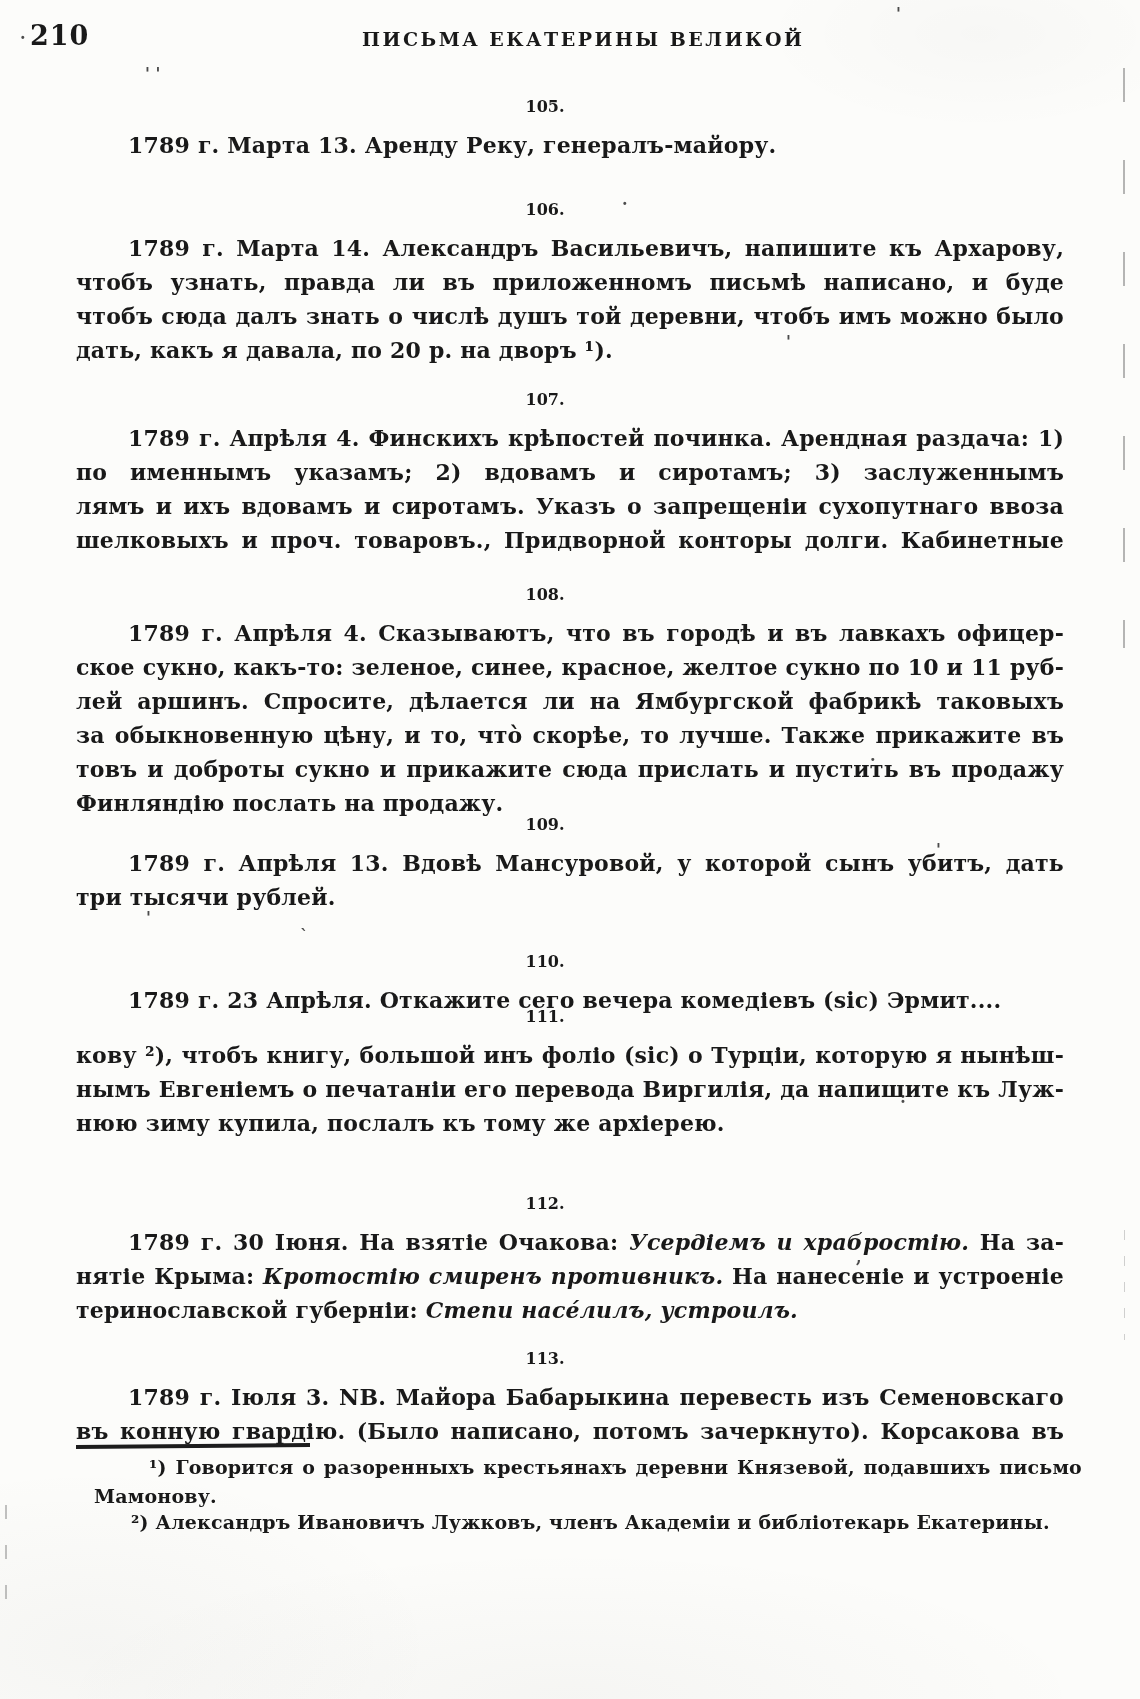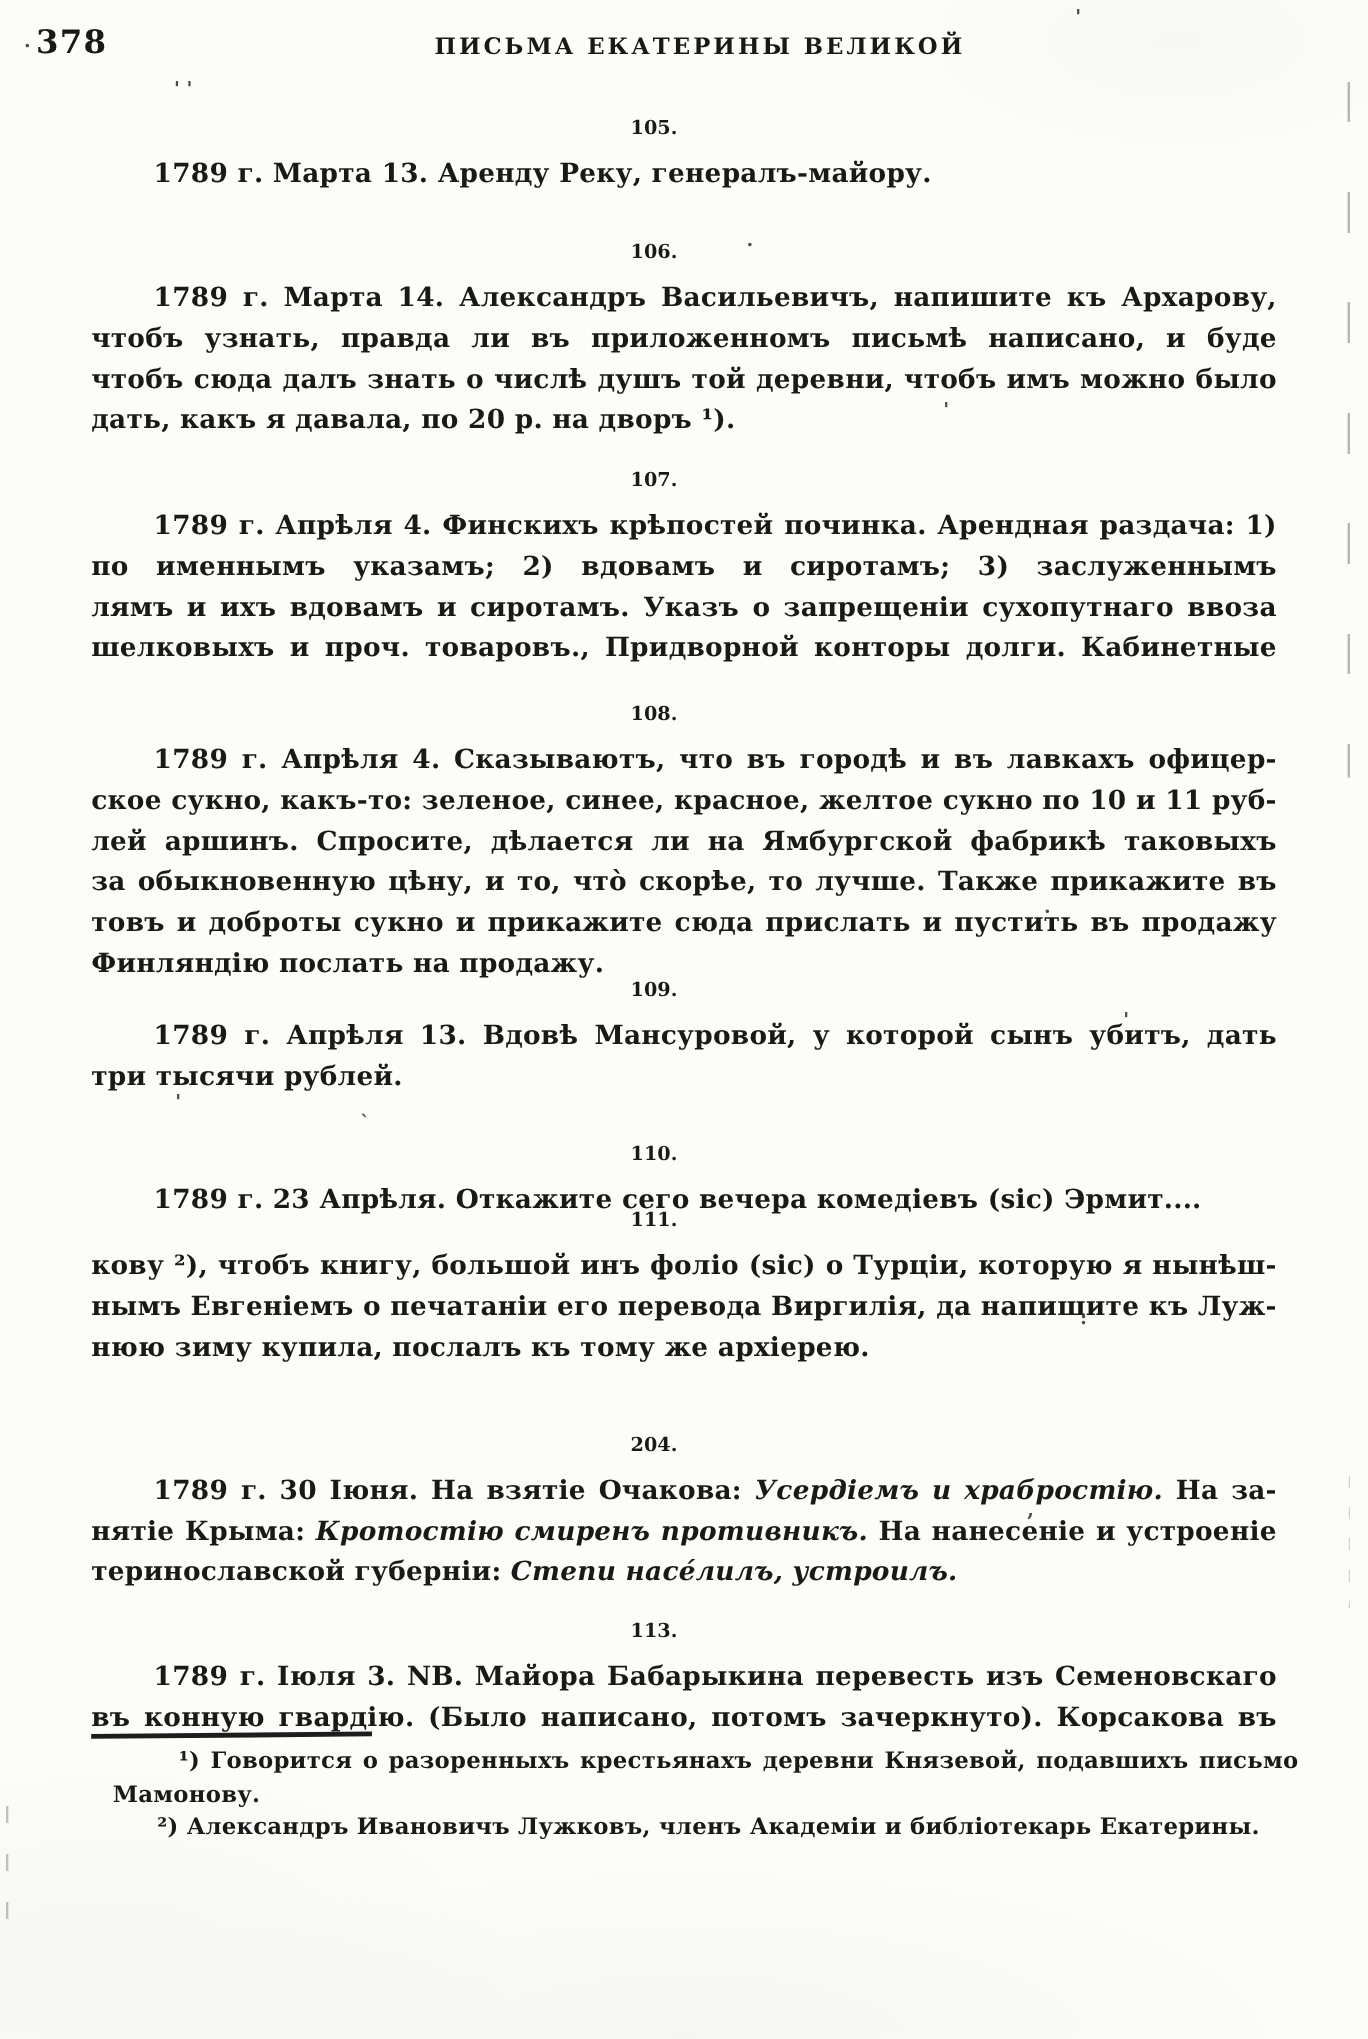--- a/index.html
+++ b/index.html
@@ -55,21 +55,21 @@
     background:repeating-linear-gradient(180deg, rgba(140,140,140,.4) 0 10px, transparent 10px 26px);
   }
   .artifact-left-low{
     position:absolute;left:5px;top:1505px;width:2px;height:95px;
     background:repeating-linear-gradient(180deg, rgba(120,120,120,.45) 0 14px, transparent 14px 40px);
   }
 </style>
 </head>
 <body>
 
-<div class="page-number">378</div>
+<div class="page-number">210</div>
 
 <div class="running-title">ПИСЬМА ЕКАТЕРИНЫ ВЕЛИКОЙ</div>
 
 <div id="entries-layer">
     <div class="entry" style="top: 90px;">
       <div class="entry-number">105.</div>
       <div class="bodyline indent"><span>1789 г. Марта 13. Аренду Реку, генералъ-майору.</span></div>
     </div>
     <div class="entry" style="top: 193px;">
       <div class="entry-number">106.</div>
@@ -103,21 +103,21 @@
       <div class="entry-number">110.</div>
       <div class="bodyline indent"><span>1789 г. 23 Апрѣля. Откажите сего вечера комедіевъ (sic) Эрмит....</span></div>
     </div>
     <div class="entry" style="top: 1000px;">
       <div class="entry-number">111.</div>
       <div class="bodyline fill"><span>кову ²), чтобъ книгу, большой инъ фоліо (sic) о Турціи, которую я нынѣш-</span></div>
       <div class="bodyline fill"><span>нымъ Евгеніемъ о печатаніи его перевода Виргилія, да напишите къ Луж-</span></div>
       <div class="bodyline"><span>нюю зиму купила, послалъ къ тому же архіерею.</span></div>
     </div>
     <div class="entry" style="top: 1187px;">
-      <div class="entry-number">204.</div>
+      <div class="entry-number">112.</div>
       <div class="bodyline fill indent"><span>1789 г. 30 Іюня. На взятіе Очакова: </span><span class="it">Усердіемъ и храбростію.</span><span> На за-</span></div>
       <div class="bodyline fill"><span>нятіе Крыма: </span><span class="it">Кротостію смиренъ противникъ.</span><span> На нанесеніе и устроеніе Ека-</span></div>
       <div class="bodyline"><span>теринославской губерніи: </span><span class="it">Степи насе́лилъ, устроилъ.</span></div>
     </div>
     <div class="entry" style="top: 1342px;">
       <div class="entry-number">113.</div>
       <div class="bodyline fill indent"><span>1789 г. Іюля 3. NB. Майора Бабарыкина перевесть изъ Семеновскаго</span></div>
       <div class="bodyline fill"><span>въ конную гвардію. (Было написано, потомъ зачеркнуто). Корсакова въ Се-</span></div>
     </div>
   </div>

